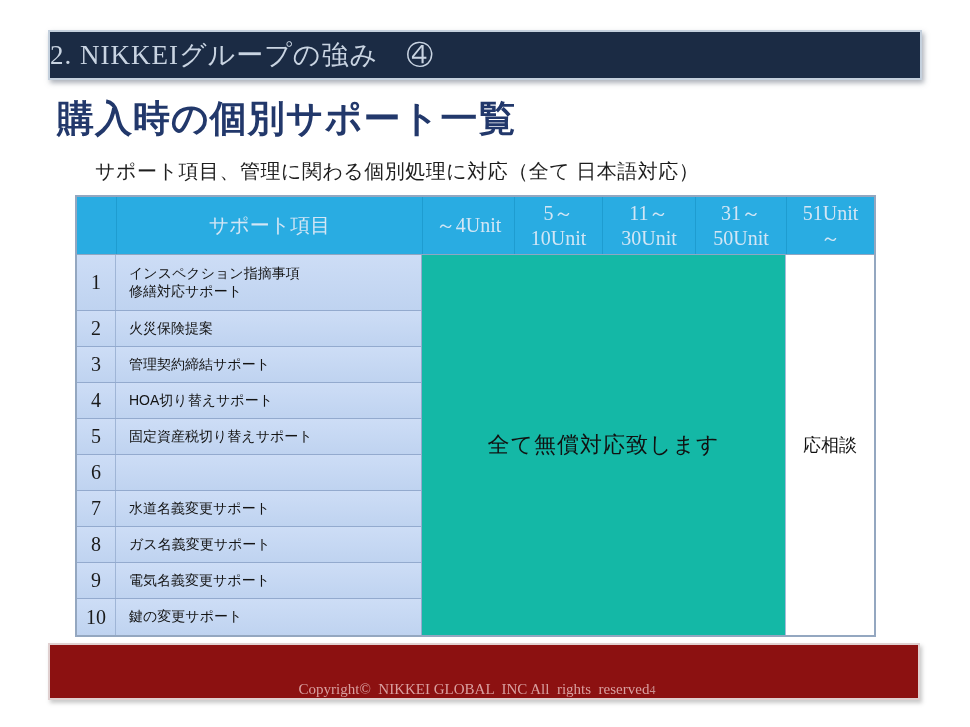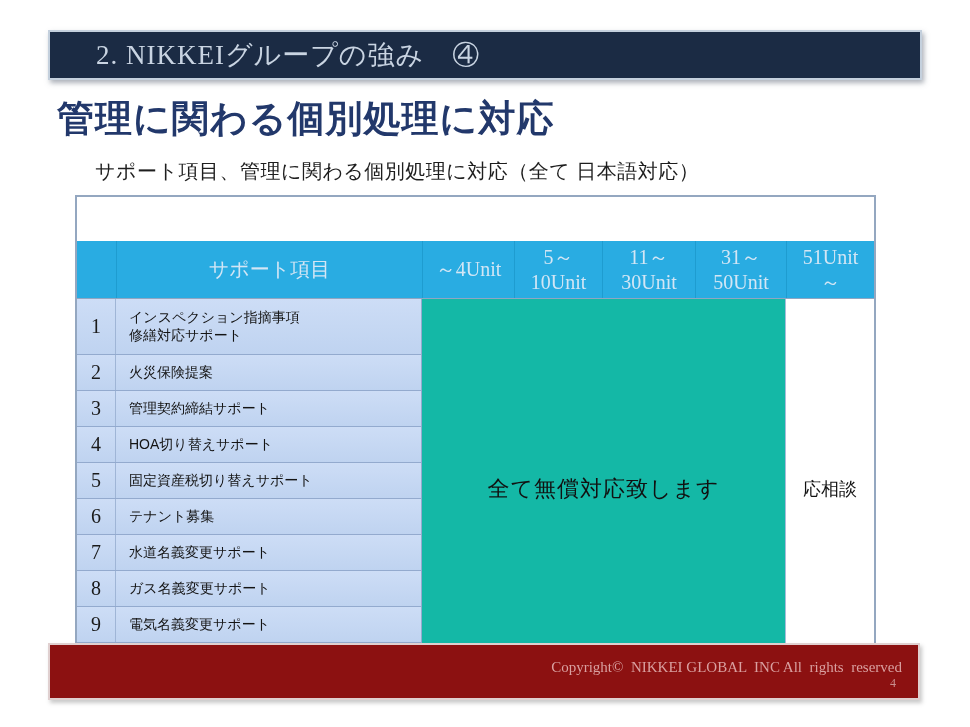--- a/index.html
+++ b/index.html
@@ -11,21 +11,21 @@
   
   .header-bar {
     position:absolute; left:48px; top:30px; width:874px; height:50px;
     background:var(--bar-navy, #1B2B44);
     border:2px solid #C4D0DD; box-sizing:border-box;
     box-shadow:2px 3px 5px rgba(90,100,115,.5);
     display:flex; align-items:center;
   }
   .header-bar .bar-text {
     font-family:"Liberation Serif", serif; font-size:27px;
-    color:#C9D4E2; padding-left:46px; letter-spacing:1px; white-space:pre;
+    color:#C9D4E2; letter-spacing:1px; white-space:pre;
   }
 
   
   .page-title {
     position:absolute; left:57px; top:94px; margin:0;
     font-size:37px; font-weight:bold; color:var(--title-blue, #22386B);
     letter-spacing:1px;
   }
   .subtitle {
     position:absolute; left:95px; top:158px;
@@ -34,21 +34,20 @@
 
   
   .support-table {
     position:absolute; left:75px; top:195px; width:797px;
     border:2px solid #94A7C0;
   }
   .thead {
     display:flex; height:57px;
     background:var(--accent-cyan, #29ACE2);
     border-bottom:1px solid #8FA6C2;
-    margin-top:44px;
   }
   .th {
     display:flex; align-items:center; justify-content:center; text-align:center;
     font-family:"Liberation Serif", serif; font-size:20px;
     color:var(--header-text, #D3E6F5);
     white-space:pre-line; line-height:1.25; box-sizing:border-box;
   }
   .th + .th { border-left:1px solid #1E9CD0; }
   .th-no   { width:39px; }
   .th-item { width:306px; }
@@ -87,42 +86,42 @@
     display:flex; align-items:center; justify-content:center;
     font-size:18px; color:#111;
   }
 
   
   .footer {
     position:absolute; left:48px; top:643px; width:872px; height:57px;
     background:var(--footer-red, #8C1111);
     border:2px solid #E0D0D0; box-sizing:border-box;
     box-shadow:2px 3px 4px rgba(120,120,120,.4);
-    display:flex; flex-direction:column; justify-content:center; align-items:flex-end;
-    padding-right:16px;
+    display:flex; flex-direction:row; justify-content:center; align-items:flex-end;
+    padding-right:8px;
   }
   .copyright {
     font-family:"Liberation Serif", serif; font-size:15px;
     color:var(--footer-text, #D9A0A0); white-space:pre; margin-top:6px;
   }
   .page-number {
     font-family:"Liberation Serif", serif; font-size:12px;
     color:#C98F8F; padding-right:6px;
   }
 </style>
 </head>
 <body>
 
 <div class="slide">
 
   <div class="header-bar">
     <span class="bar-text">2. NIKKEIグループの強み　④</span>
   </div>
 
-  <h1 class="page-title">管理に関わる個別処理に対応</h1>
+  <h1 class="page-title">購入時の個別サポート一覧</h1>
 
   <div class="subtitle">サポート項目、管理に関わる個別処理に対応（全て 日本語対応）</div>
 
   <div class="support-table">
     <div class="thead">
       <div class="th th-no"></div>
       <div class="th th-item">サポート項目</div>
       <div class="th th-u0">～4Unit</div>
       <div class="th th-u1">5～
 10Unit</div>
@@ -152,21 +151,20 @@
         <div class="row">
           <div class="cell-no">4</div>
           <div class="cell-label">HOA切り替えサポート</div>
         </div>
         <div class="row">
           <div class="cell-no">5</div>
           <div class="cell-label">固定資産税切り替えサポート</div>
         </div>
         <div class="row">
           <div class="cell-no">6</div>
-          <div class="cell-label">テナント募集</div>
         </div>
         <div class="row">
           <div class="cell-no">7</div>
           <div class="cell-label">水道名義変更サポート</div>
         </div>
         <div class="row">
           <div class="cell-no">8</div>
           <div class="cell-label">ガス名義変更サポート</div>
         </div>
         <div class="row">

